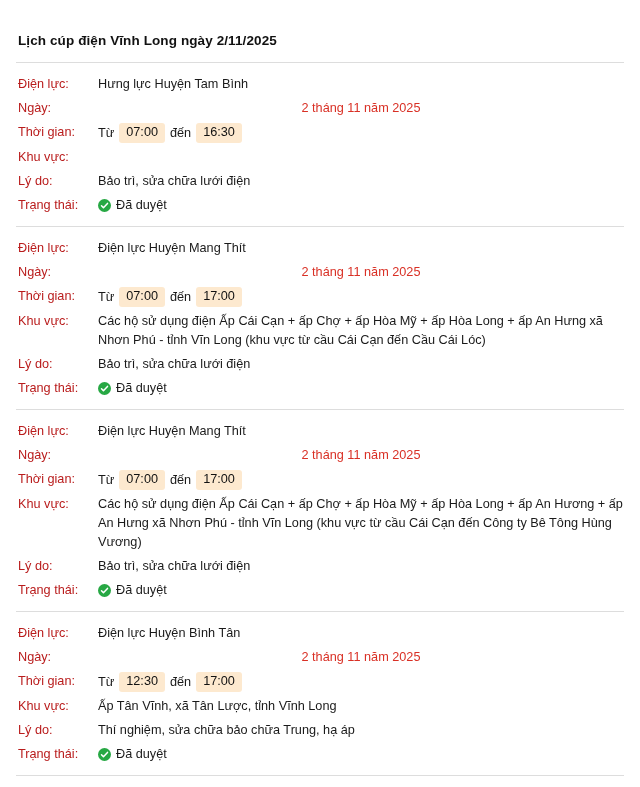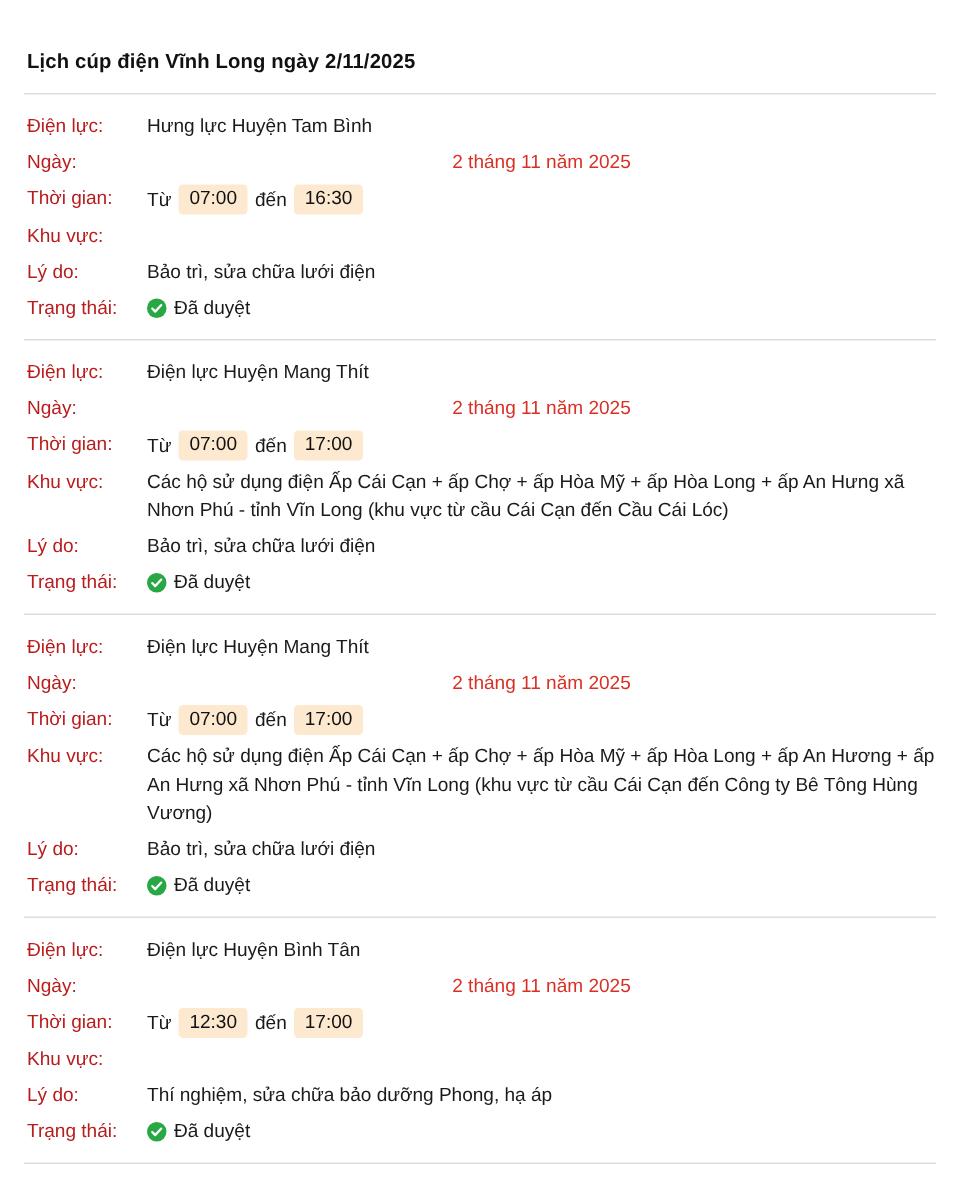--- a/index.html
+++ b/index.html
@@ -252,24 +252,25 @@
       <div class="label">Thời gian:</div>
       <div class="time-value">
         <span class="time-word">Từ</span>
         <span class="chip">12:30</span>
         <span class="time-word">đến</span>
         <span class="chip">17:00</span>
       </div>
     </div>
     <div class="row">
       <div class="label">Khu vực:</div>
-    </div>
-    <div class="row">
-      <div class="label">Lý do:</div>
-      <div class="value">Thí nghiệm, sửa chữa bảo dưỡng Phong, hạ áp</div>
+      <div class="value">Ấp Tân Vĩnh, xã Tân Lược, tỉnh Vĩnh Long</div>
+    </div>
+    <div class="row">
+      <div class="label">Lý do:</div>
+      <div class="value">Thí nghiệm, sửa chữa bảo chữa Trung, hạ áp</div>
     </div>
     <div class="row">
       <div class="label">Trạng thái:</div>
       <div class="status-value">
         <span class="check-icon">
           <svg width="9" height="9" viewBox="0 0 12 12" aria-hidden="true">
                 <path d="M2 6.3 L4.6 9 L10 3.2" fill="none" stroke="#ffffff" stroke-width="2" stroke-linecap="round" stroke-linejoin="round"></path>
               </svg>
         </span>
         <span>Đã duyệt</span>

